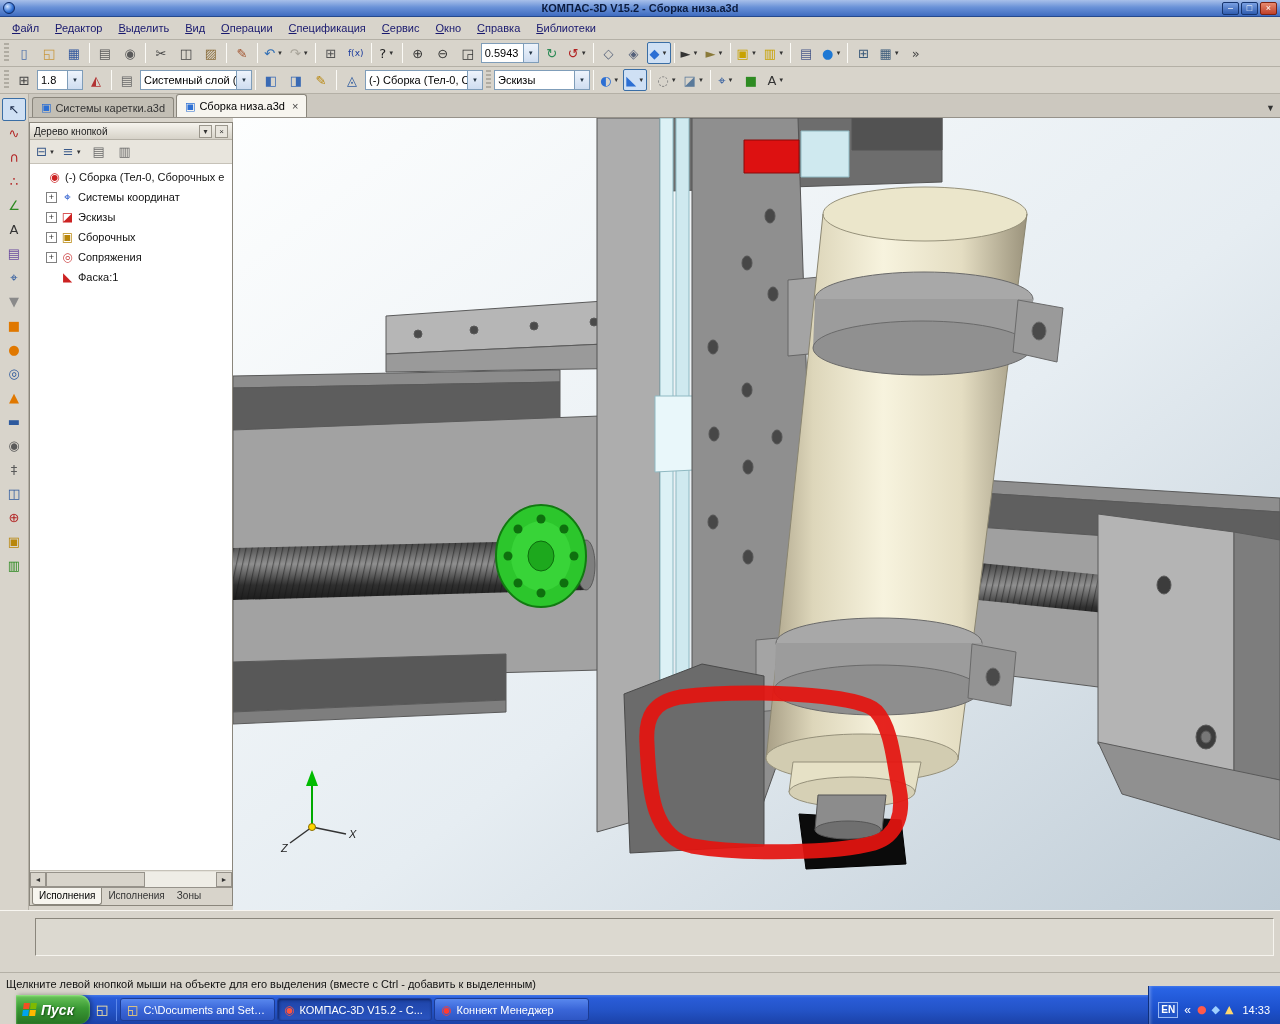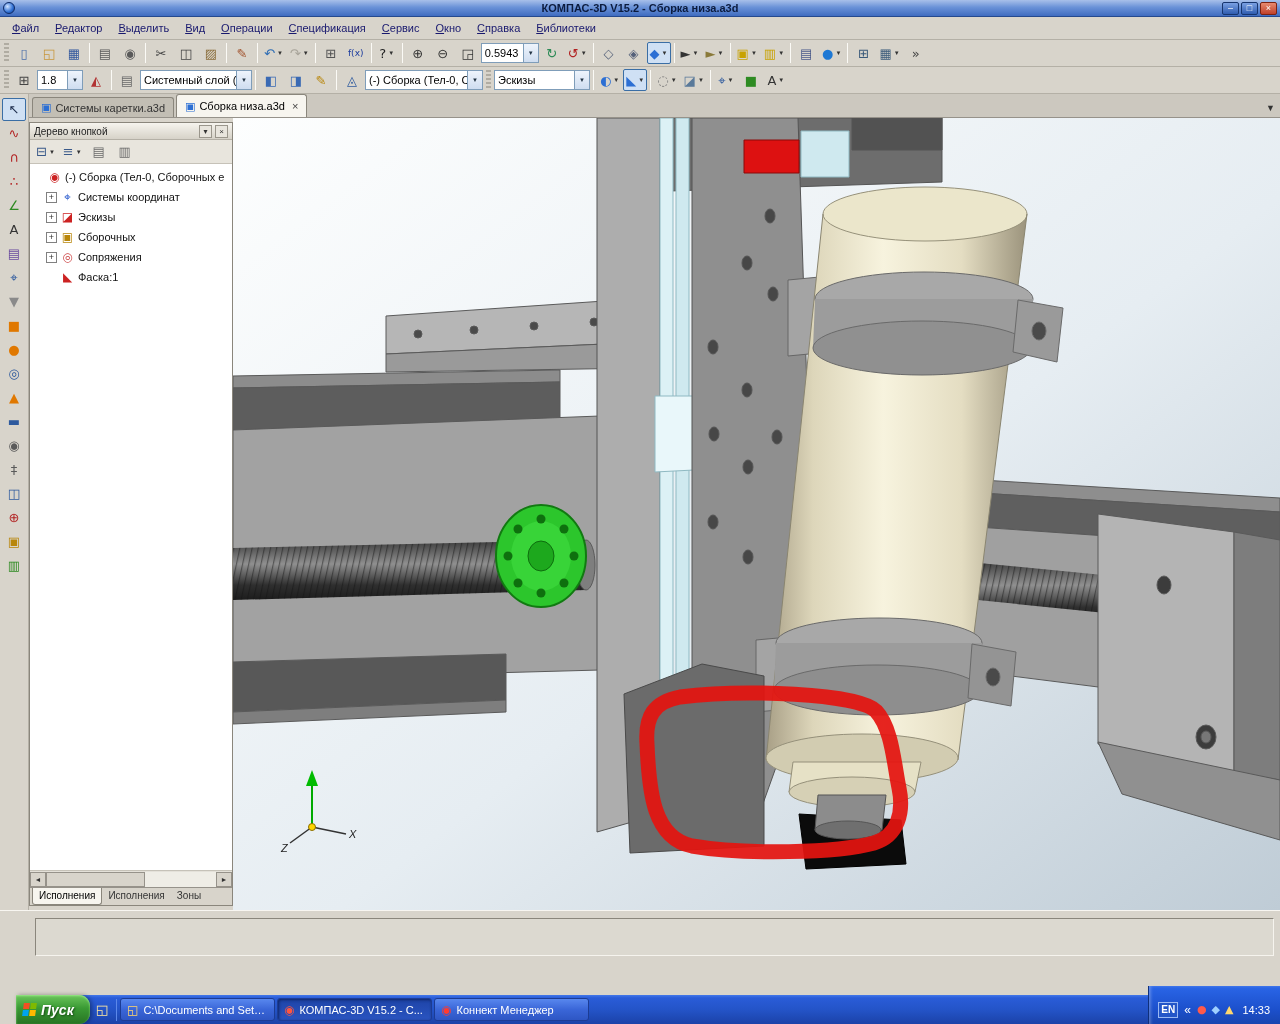--- a/index.html
+++ b/index.html
@@ -659,20 +659,23 @@
           <text x="281" y="852" font-size="11" font-style="italic" fill="#222222">Z</text>
         </g>
       </svg>
     </div>
   </div>
 
   <div class="prop-area">
     <div class="prop-field"></div>
   </div>
 
+  <div class="statusbar">
+    <span>Щелкните левой кнопкой мыши на объекте для его выделения (вместе с Ctrl - добавить к выделенным)</span>
+  </div>
 
   <div class="taskbar">
     <div class="start-btn">
       <span class="xp-flag">
           <i></i>
           <i></i>
           <i></i>
           <i></i>
         </span>
       <span>Пуск</span>

